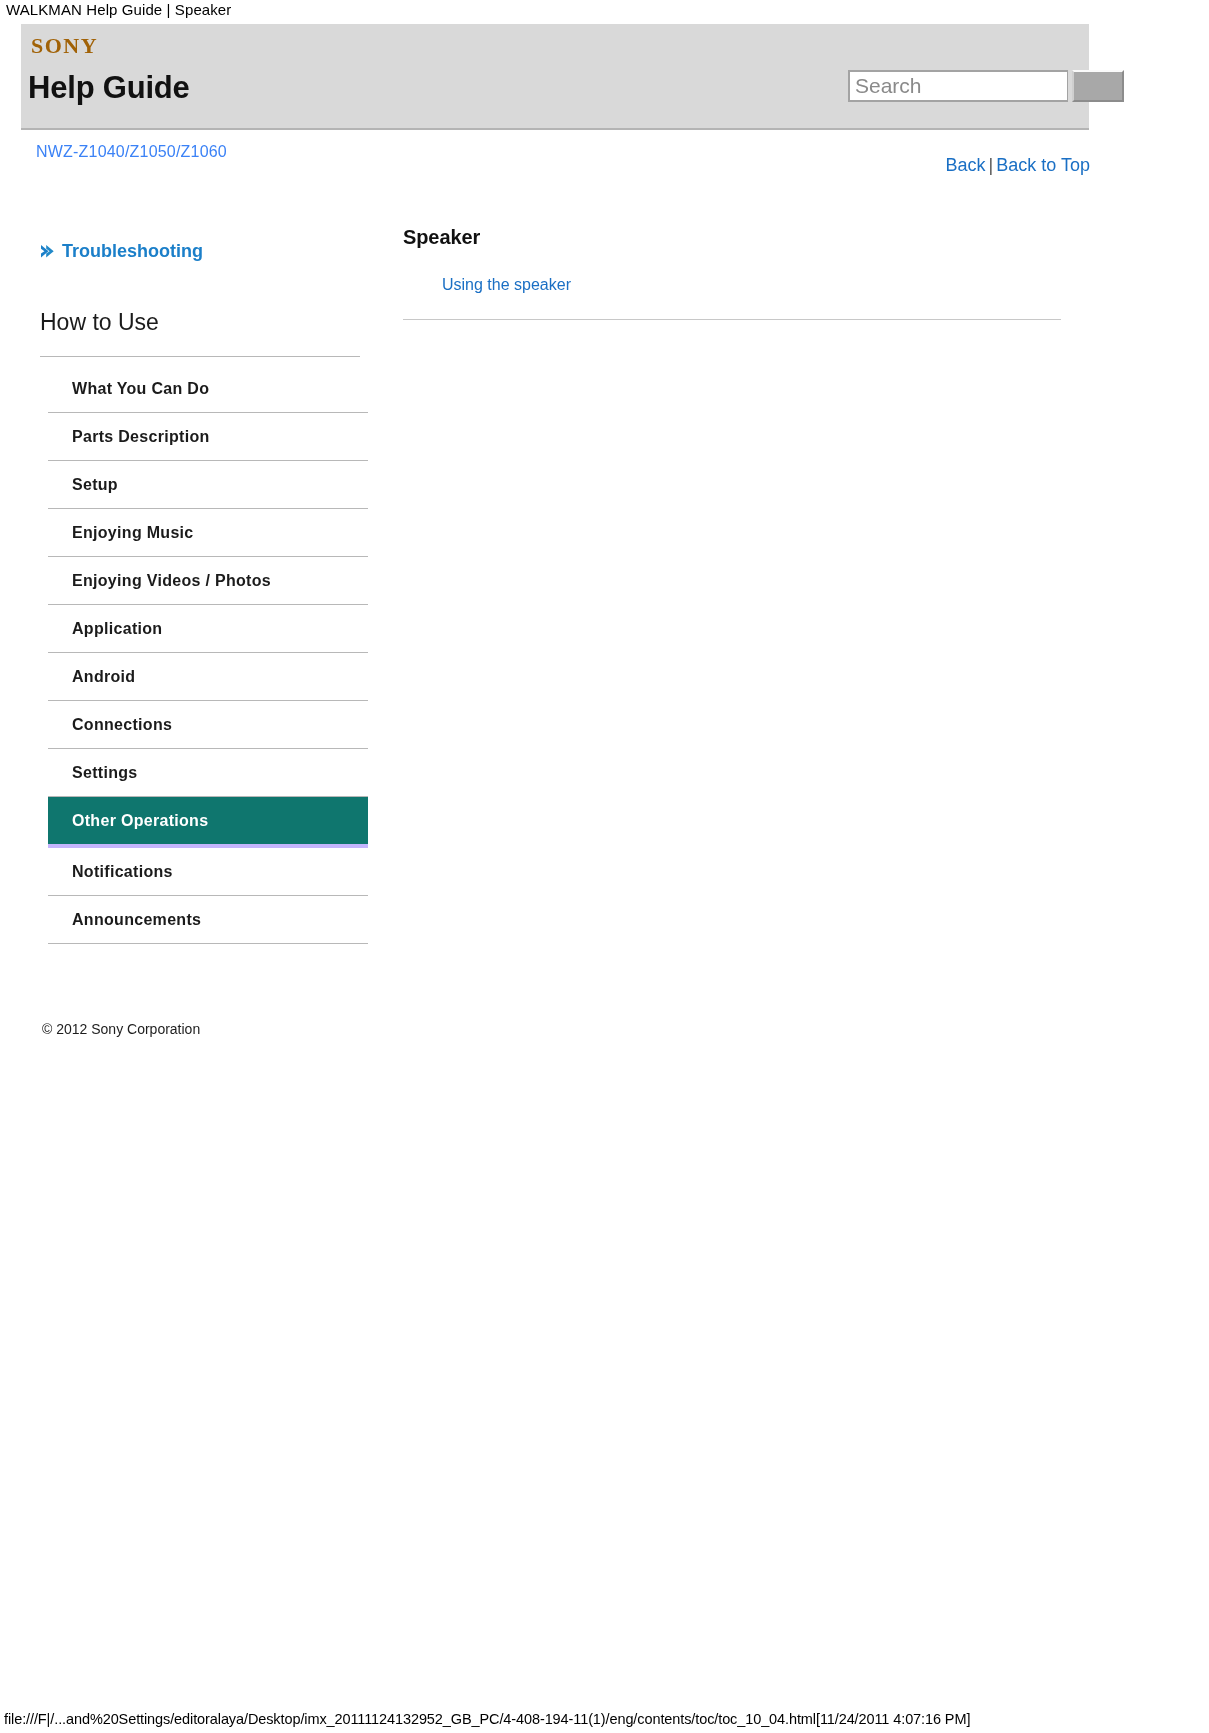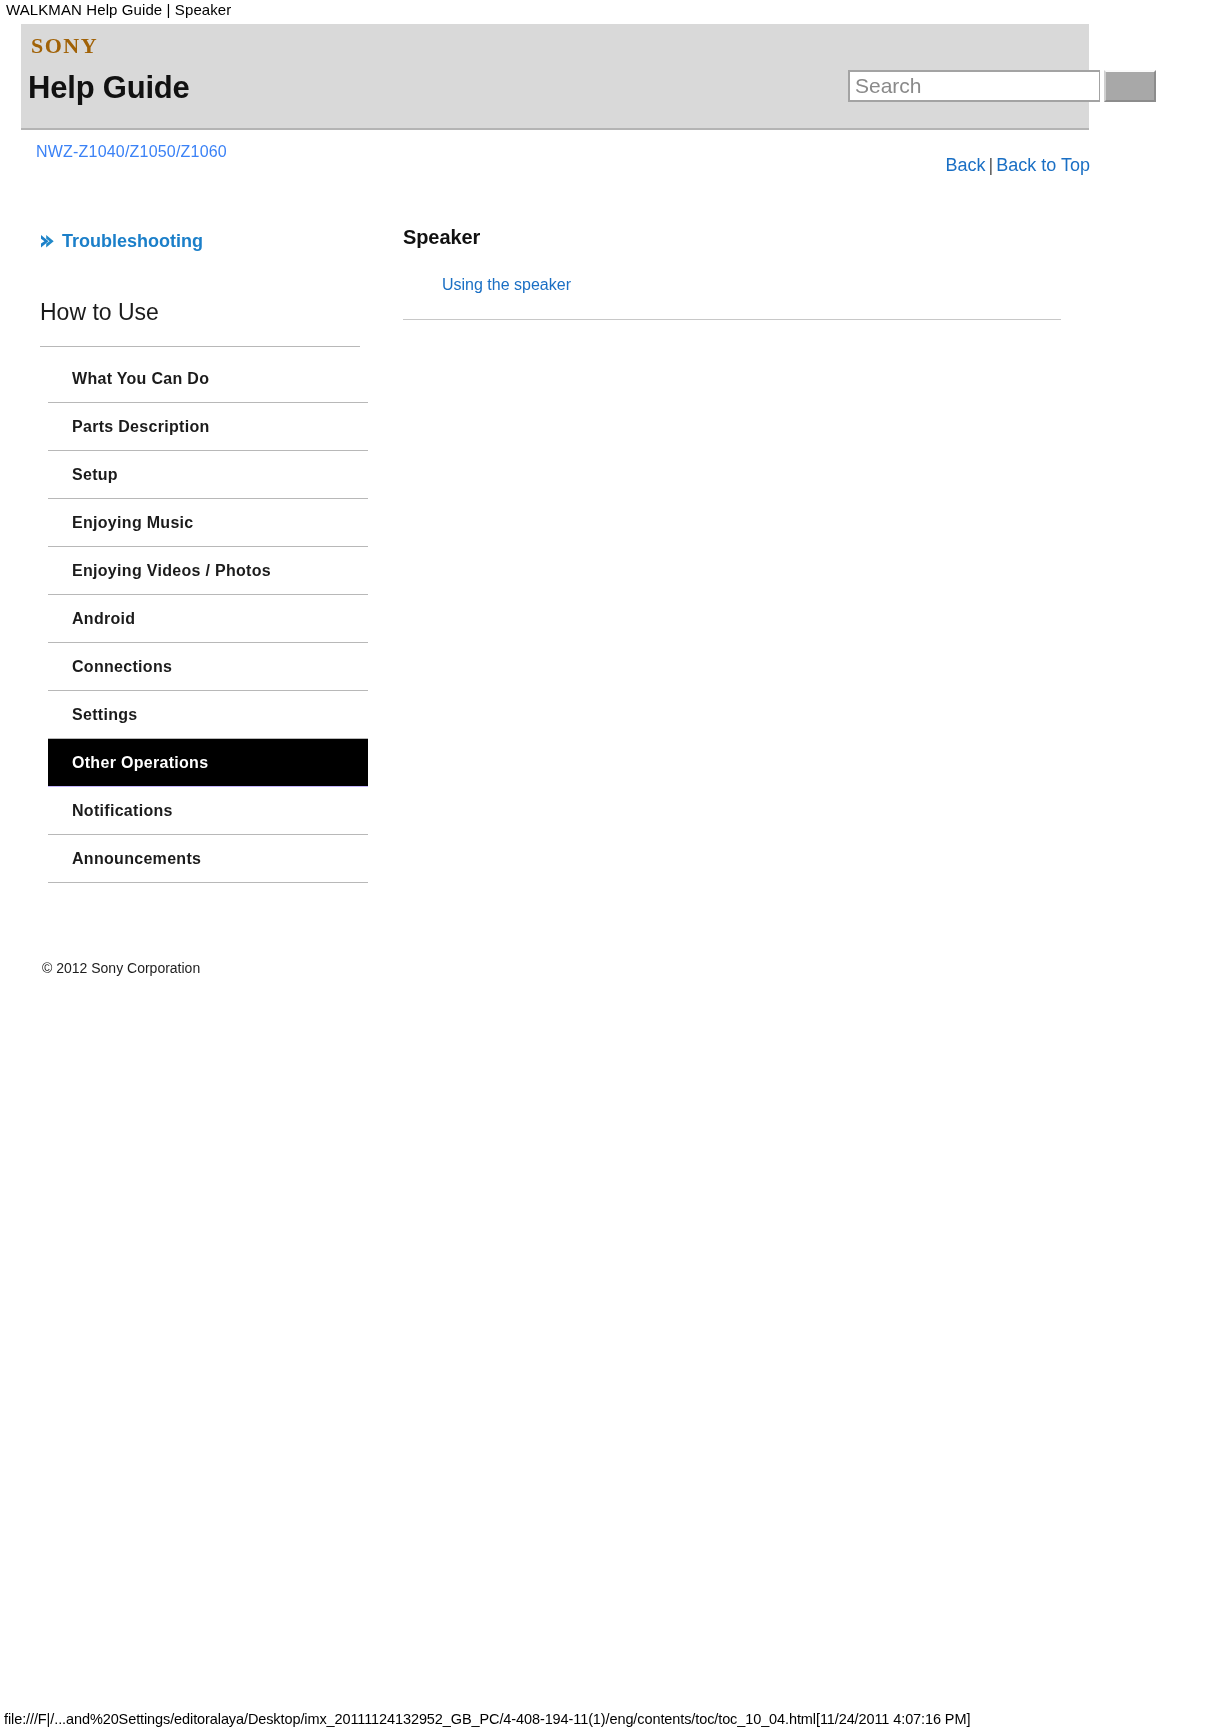--- a/index.html
+++ b/index.html
@@ -64,21 +64,21 @@
 
   
   .search-wrap {
     position: absolute;
     left: 848px;
     top: 70px;
     display: flex;
     align-items: stretch;
   }
   .search-input {
-    width: 252px;
+    width: 220px;
     height: 32px;
     box-sizing: border-box;
     border: 2px solid #a3a3a3;
     border-right: 1px solid #a3a3a3;
     background: #ffffff;
     font-family: "Liberation Sans", sans-serif;
     font-size: 21px;
     color: #6f6f6f;
     padding: 0 5px;
     outline: none;
@@ -141,21 +141,21 @@
     left: 403px;
     top: 0;
     width: 658px;
   }
 
   
   .troubleshooting {
     display: flex;
     align-items: center;
     gap: 7px;
-    margin-top: 30px;
+    margin-top: 40px;
     text-decoration: none;
     width: max-content;
     justify-content: flex-end;
   }
   .chev-icon {
     display: inline-block;
     width: 15px;
     height: 15px;
     position: relative;
     flex: 0 0 auto;
@@ -190,23 +190,23 @@
     border-bottom: 1px solid #b8b8b8;
     box-sizing: border-box;
     padding: 14px 0 13px 24px;
     font-size: 16px;
     font-weight: bold;
     color: #1b1b1b;
     line-height: 20px;
     letter-spacing: 0.3px;
   }
   .nav-item.selected {
-    background: #000000;
+    background: #0f766e;
     color: #ffffff;
-    border-bottom: 1px solid #c4b5fd;
+    border-bottom: 4px solid #c4b5fd;
   }
 
   .copyright {
     margin-top: 76px;
     font-size: 14px;
     color: #1d1d1d;
     line-height: 18px;
     padding-left: 2px;
   }
 
@@ -293,20 +293,23 @@
         <li>
           <a href="#" class="nav-item">Setup</a>
         </li>
         <li>
           <a href="#" class="nav-item">Enjoying Music</a>
         </li>
         <li>
           <a href="#" class="nav-item">Enjoying Videos / Photos</a>
         </li>
         <li>
+          <a href="#" class="nav-item">Application</a>
+        </li>
+        <li>
           <a href="#" class="nav-item">Android</a>
         </li>
         <li>
           <a href="#" class="nav-item">Connections</a>
         </li>
         <li>
           <a href="#" class="nav-item">Settings</a>
         </li>
         <li>
           <a href="#" class="nav-item selected">Other Operations</a>

